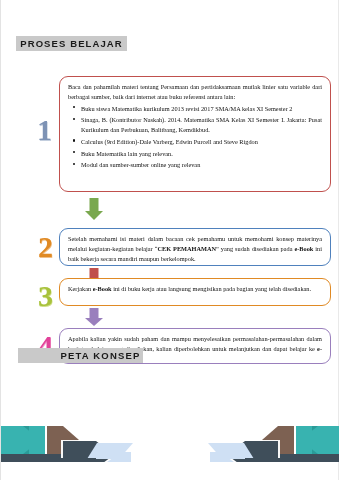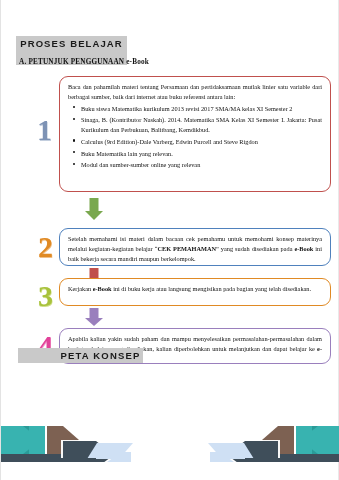--- a/index.html
+++ b/index.html
@@ -15,21 +15,21 @@
     position:absolute;inset:0;
     background:#fff;
     border-left:1px solid #e3e3e3;
     border-right:1px solid #e9e9e9;
     box-sizing:border-box;
   }
 
   
   .banner{
     position:absolute;
-    left:15px;top:36px;width:111px;height:29px;
+    left:15px;top:36px;width:111px;height:15px;
     background:#c9c9c9;
   }
   .banner-label{
     position:absolute;
     left:0;top:0;width:111px;height:15px;
     display:flex;align-items:center;justify-content:center;
     font-family:"Liberation Sans", sans-serif;
     font-weight:bold;
     font-size:9.5px;
     letter-spacing:1.1px;
@@ -150,21 +150,20 @@
 </style>
 </head>
 <body>
 
 <div class="page">
 
   <div class="banner">
     <div class="banner-label">PROSES  BELAJAR</div>
   </div>
 
-  <div class="section-head">A.  PETUNJUK PENGGUNAAN <b>e-Book</b></div>
 
   <div class="step">
     <div class="num num-1" style="left:36px;top:115px;">1</div>
 
     <div class="box box-red" style="left:58px;top:76px;width:272px;height:116px;">
       <div class="box-text">
         <p>Baca dan pahamilah materi tentang Persamaan dan pertidaksamaan mutlak linier satu variable  dari berbagai sumber, baik dari internet atau buku referensi antara lain:</p>
         <ul>
           <li>Buku siswa Matematika kurikulum 2013 revisi 2017 SMA/MA kelas XI Semester 2</li>
           <li>Sinaga, B. (Kontributor Naskah). 2014. Matematika SMA Kelas XI Semester I.  Jakarta: Pusat Kurikulum dan Perbukuan, Balitbang, Kemdikbud.</li>

